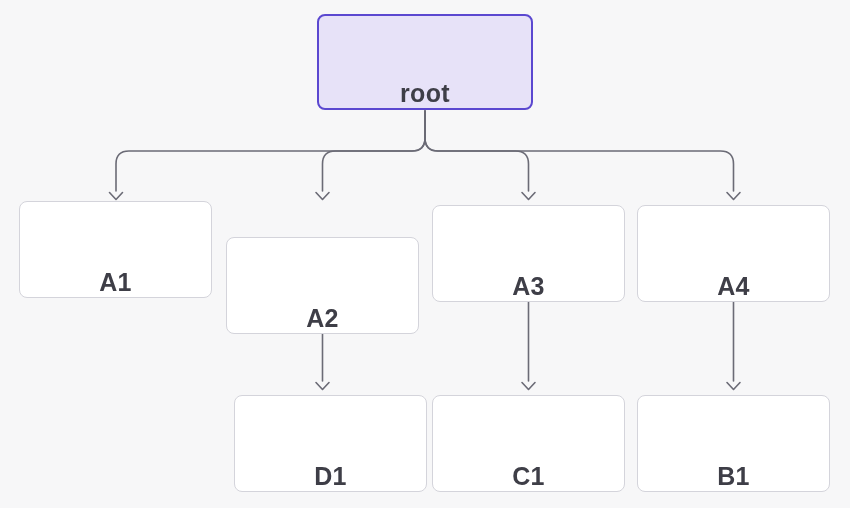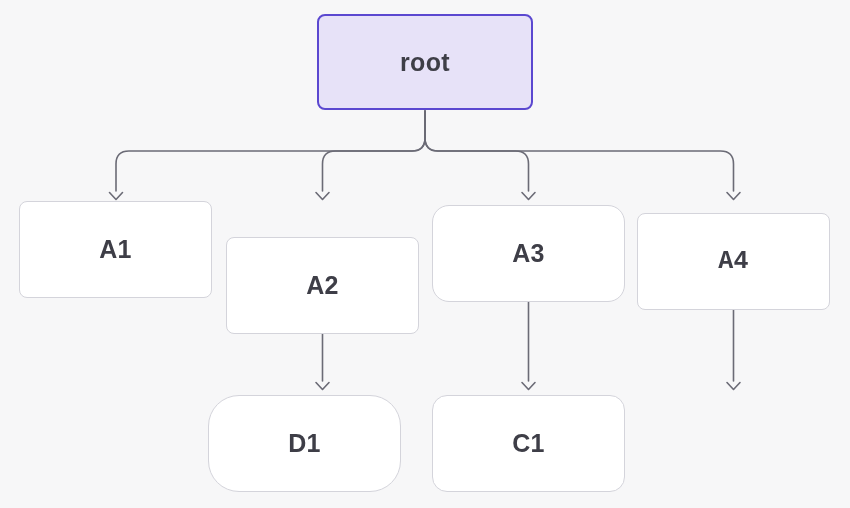--- a/index.html
+++ b/index.html
@@ -24,44 +24,44 @@
   }
   .node {
     position: absolute;
     box-sizing: border-box;
     width: 193px;
     height: 97px;
     background: #ffffff;
     border: 1.5px solid #d4d4db;
     border-radius: 8px;
     display: flex;
-    align-items: center;
+    align-items: flex-end;
     justify-content: center;
     cursor: default;
   }
   .node .label {
     font-size: 25px;
     font-weight: 600;
     color: #3e3e47;
     letter-spacing: 0.3px;
   }
   .node.root {
     left: 317px;
     top: 14px;
     width: 216px;
     height: 96px;
     background: #e7e2f8;
     border: 2px solid #5b48d0;
   }
   .node.a1 { left: 19px;  top: 201px; }
   .node.a2 { left: 226px; top: 205px; margin-top: 32px; }
-  .node.a3 { left: 432px; top: 205px; border-radius: 17px; }
-  .node.a4 { left: 637px; top: 213px; font-family: Liberation Mono, monospace; }
-  .node.d1 { left: 208px; top: 395px; border-radius: 31px; }
-  .node.c1 { left: 432px; top: 395px; border-radius: 15px; }
+  .node.a3 { left: 432px; top: 205px; }
+  .node.a4 { left: 637px; top: 205px; }
+  .node.d1 { left: 234px; top: 395px; }
+  .node.c1 { left: 432px; top: 395px; }
   .node.b1 { left: 637px; top: 395px; }
 </style>
 </head>
 <body>
 
 <div class="canvas">
 
   <svg class="edges-layer" viewBox="0 0 850 508" fill="none" stroke="#6b6b76" stroke-width="1.6" stroke-linecap="round" stroke-linejoin="round">
 
     <g>
@@ -121,14 +121,17 @@
   </div>
 
   <div class="node d1">
     <span class="label">D1</span>
   </div>
 
   <div class="node c1">
     <span class="label">C1</span>
   </div>
 
+  <div class="node b1">
+    <span class="label">B1</span>
+  </div>
 
 </div>
 
 </body></html>

